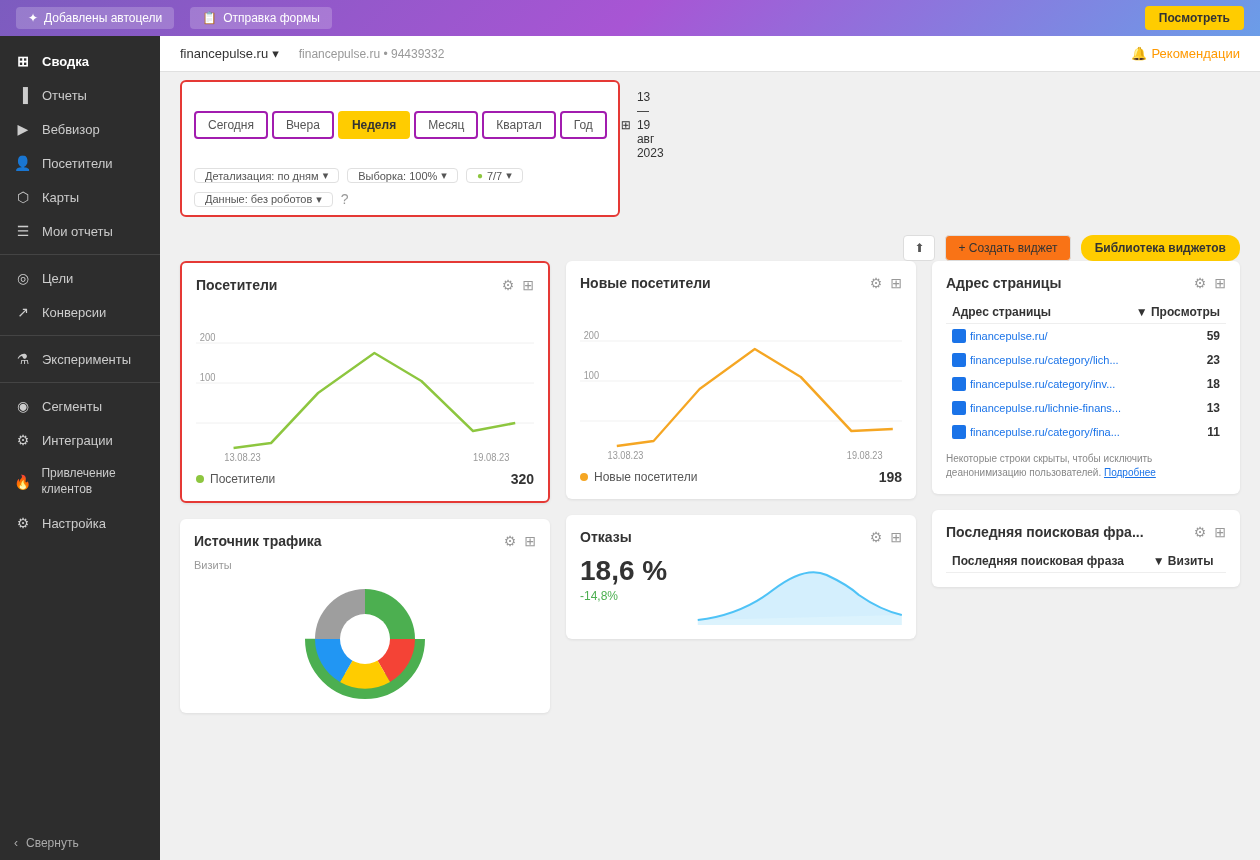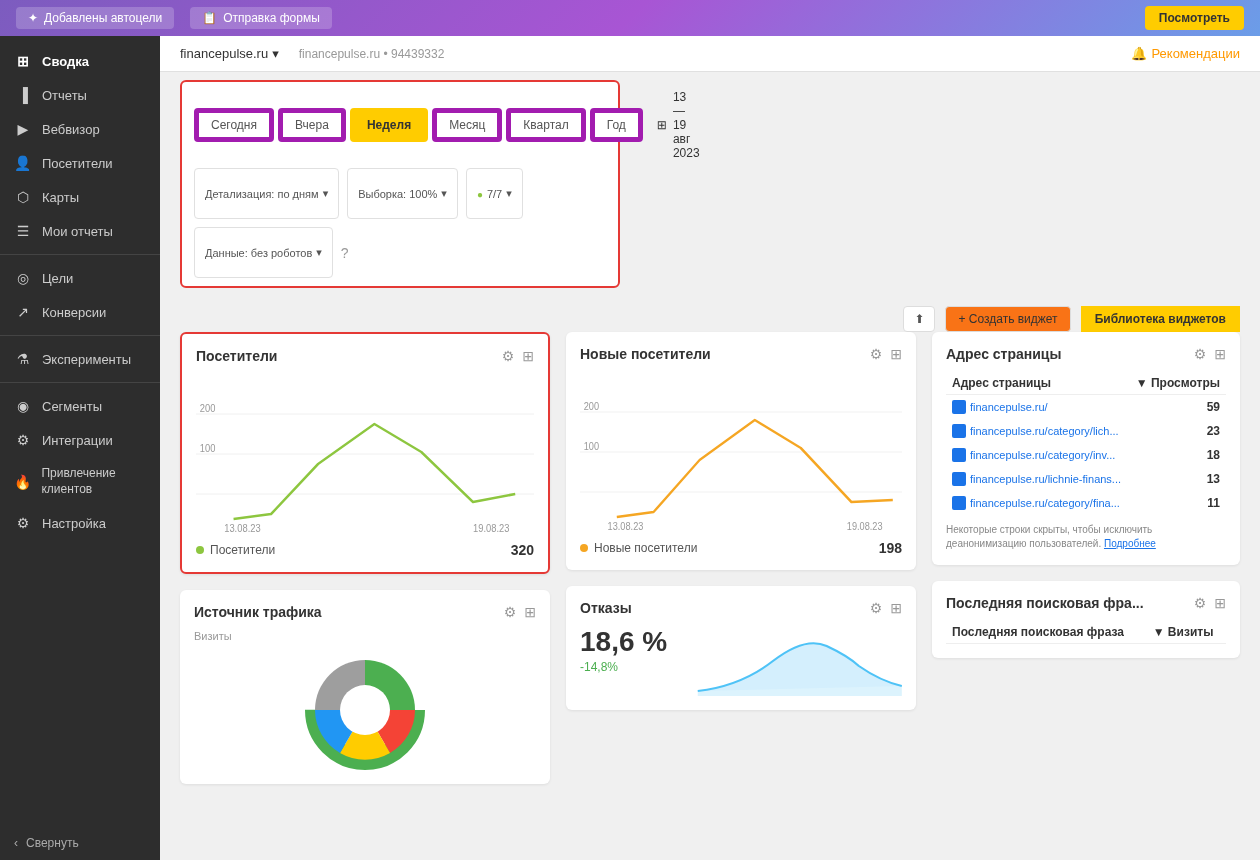--- a/index.html
+++ b/index.html
@@ -142,21 +142,21 @@
       margin: 8px 20px;
       padding: 8px 12px;
       display: flex;
       flex-direction: column;
       gap: 8px;
       max-width: 440px;
     }
     .date-tabs { display: flex; gap: 4px; align-items: center; }
     .date-tab {
       padding: 5px 12px;
-      border: 5px solid #a21caf;
+      border: 2px solid #a21caf;
       border-radius: 4px;
       background: white;
       cursor: pointer;
       font-size: 12px;
       color: #555;
     }
     .date-tab.active {
       background: #ffcc00;
       border-color: #ffcc00;
       color: #333;
@@ -168,25 +168,25 @@
       gap: 6px;
       font-size: 12px;
       color: #333;
       margin-left: 10px;
     }
     .filter-row { display: flex; gap: 8px; align-items: center; flex-wrap: wrap; }
     .filter-btn {
       border: 1px solid #e0e0e0;
       background: white;
       border-radius: 4px;
-      padding: 18px 10px;
+      padding: 0 10px;
       font-size: 11px;
       cursor: pointer;
       color: #555;
-      display: flex; align-items: flex-end; gap: 4px;
+      display: flex; align-items: center; gap: 4px;
     }
 
     
     .widgets-area {
       padding: 0 20px 20px;
       display: flex;
       gap: 16px;
       flex: 1;
     }
     .widgets-left {
@@ -230,21 +230,21 @@
       background: #f97316;
       border-radius: 4px;
       padding: 5px 12px;
       cursor: pointer;
       font-size: 12px;
       color: #333;
     }
     .library-btn {
       background: #ffcc00;
       border: none;
-      border-radius: 0;
+      border-radius: 12px;
       padding: 6px 14px;
       cursor: pointer;
       font-size: 12px;
       font-weight: bold;
       color: #333;
     }
 
     
     .widget-card {
       background: white;

